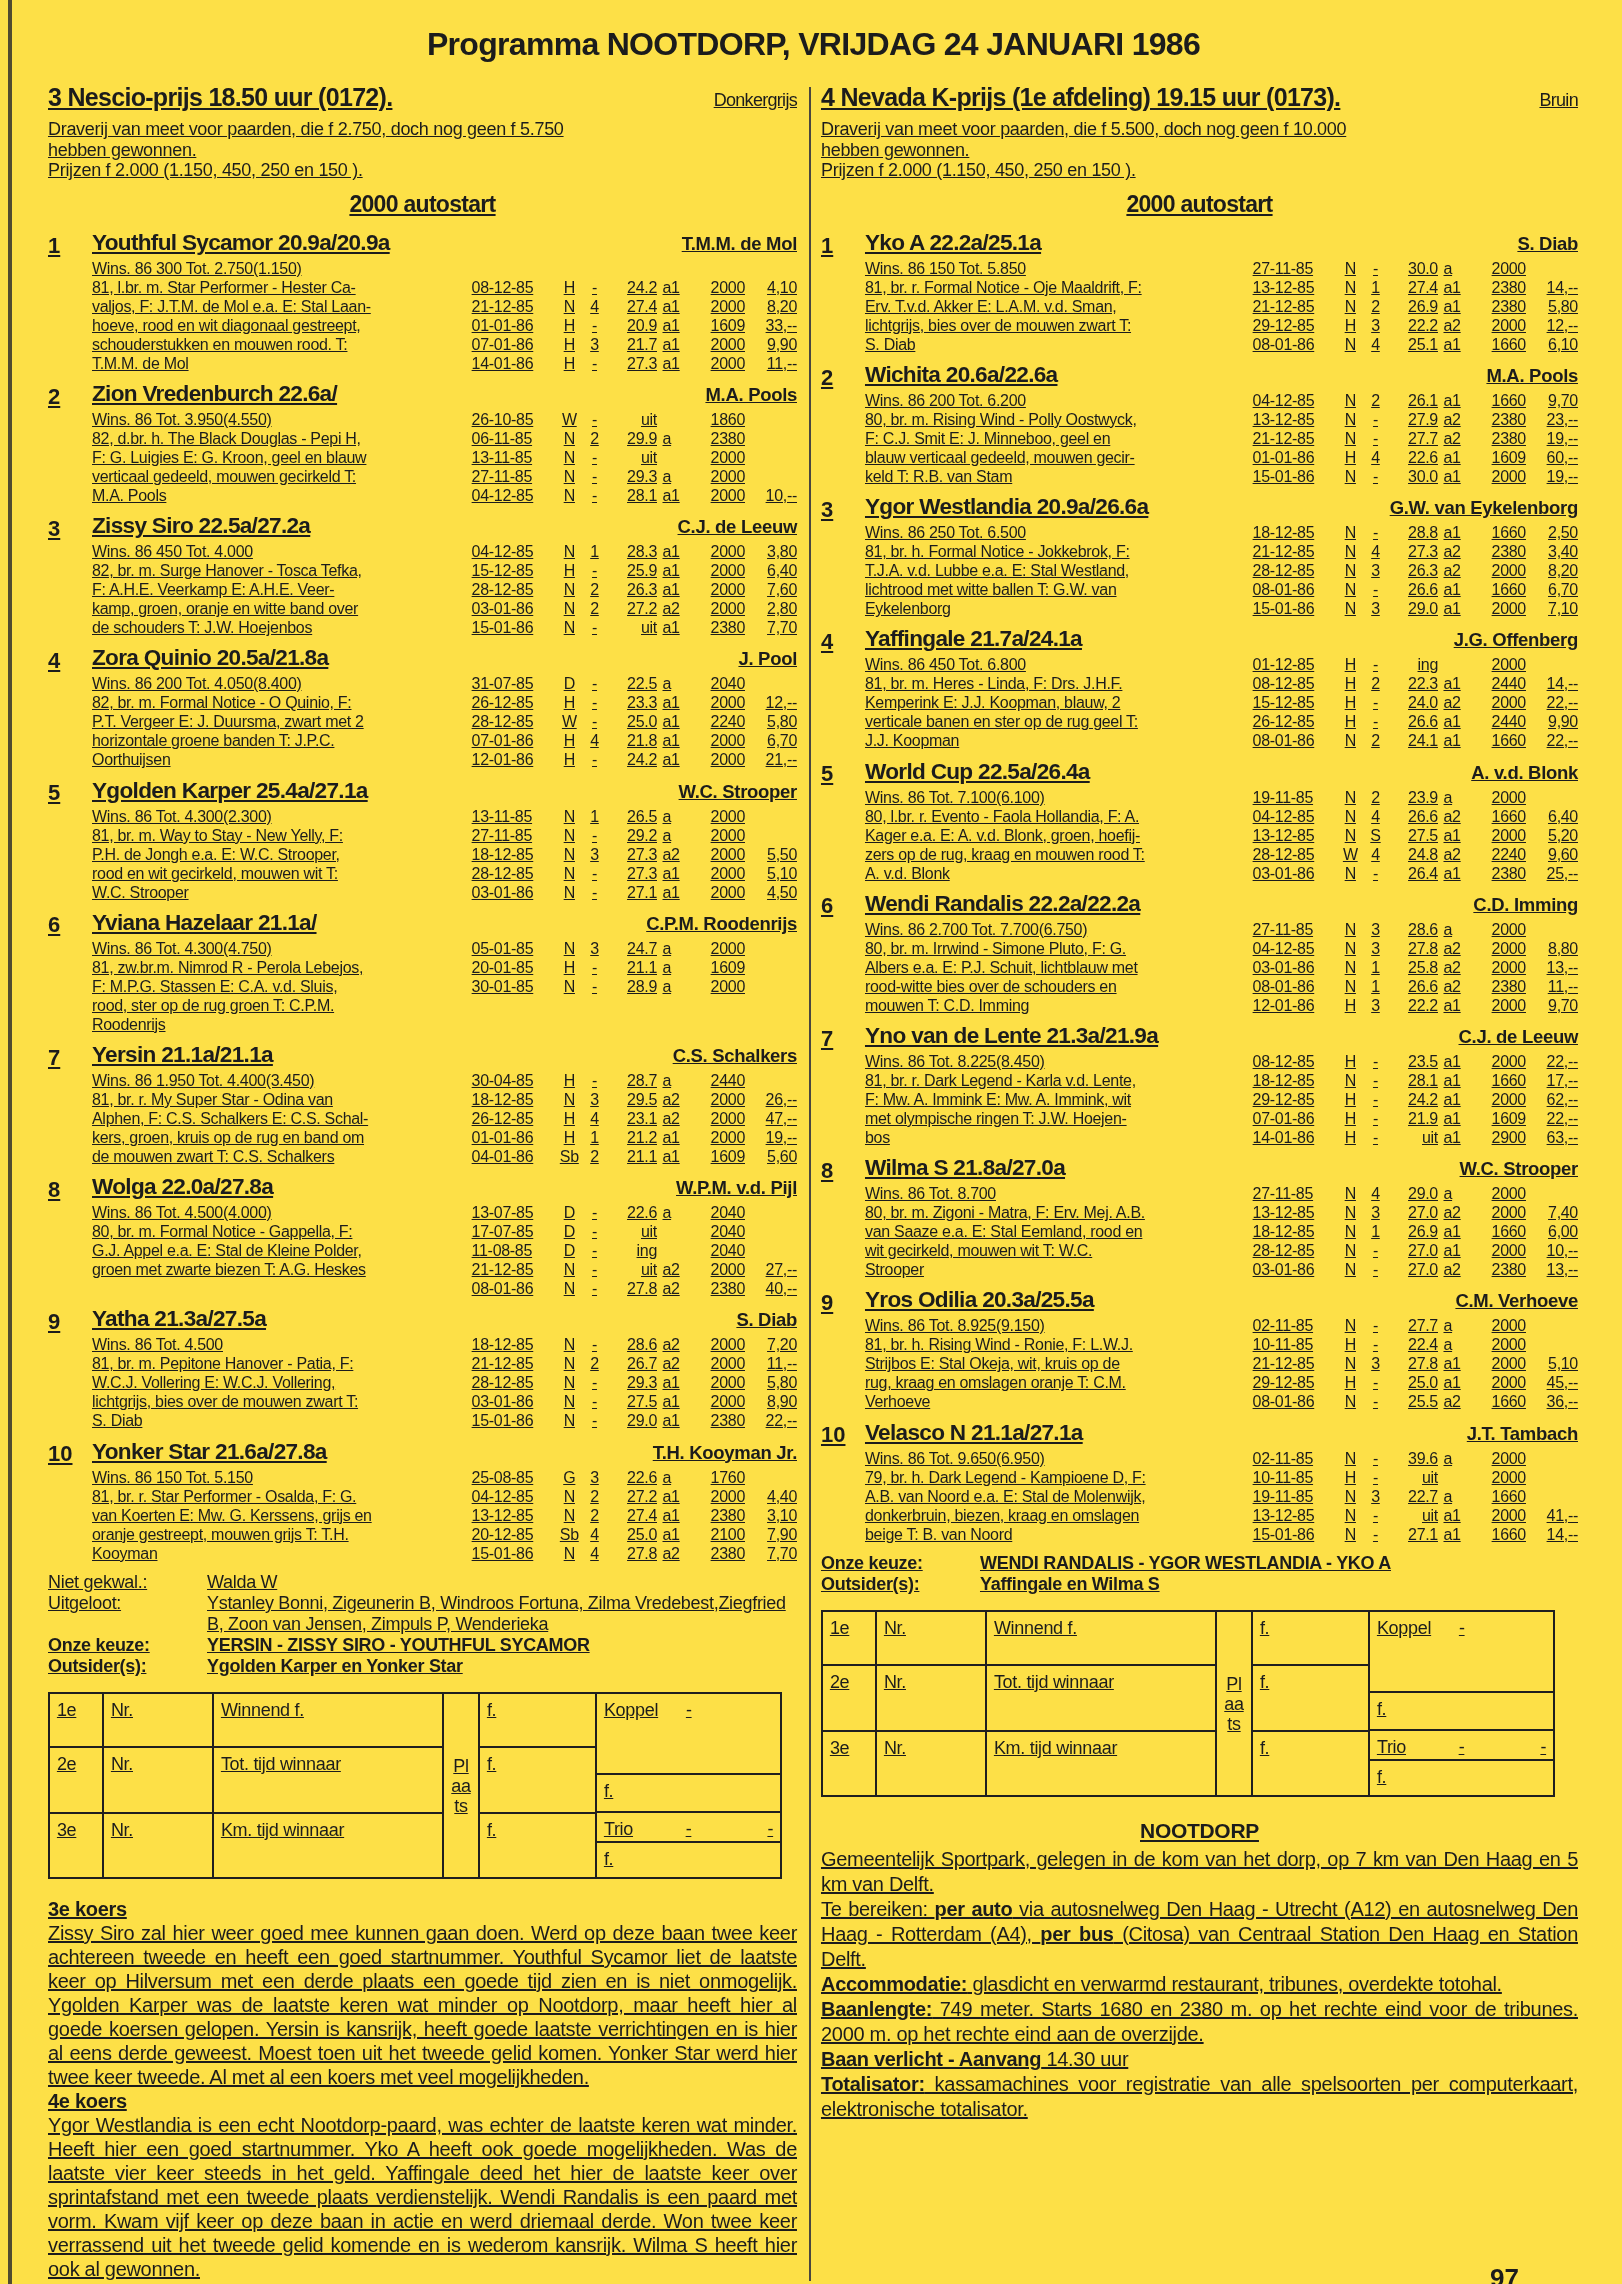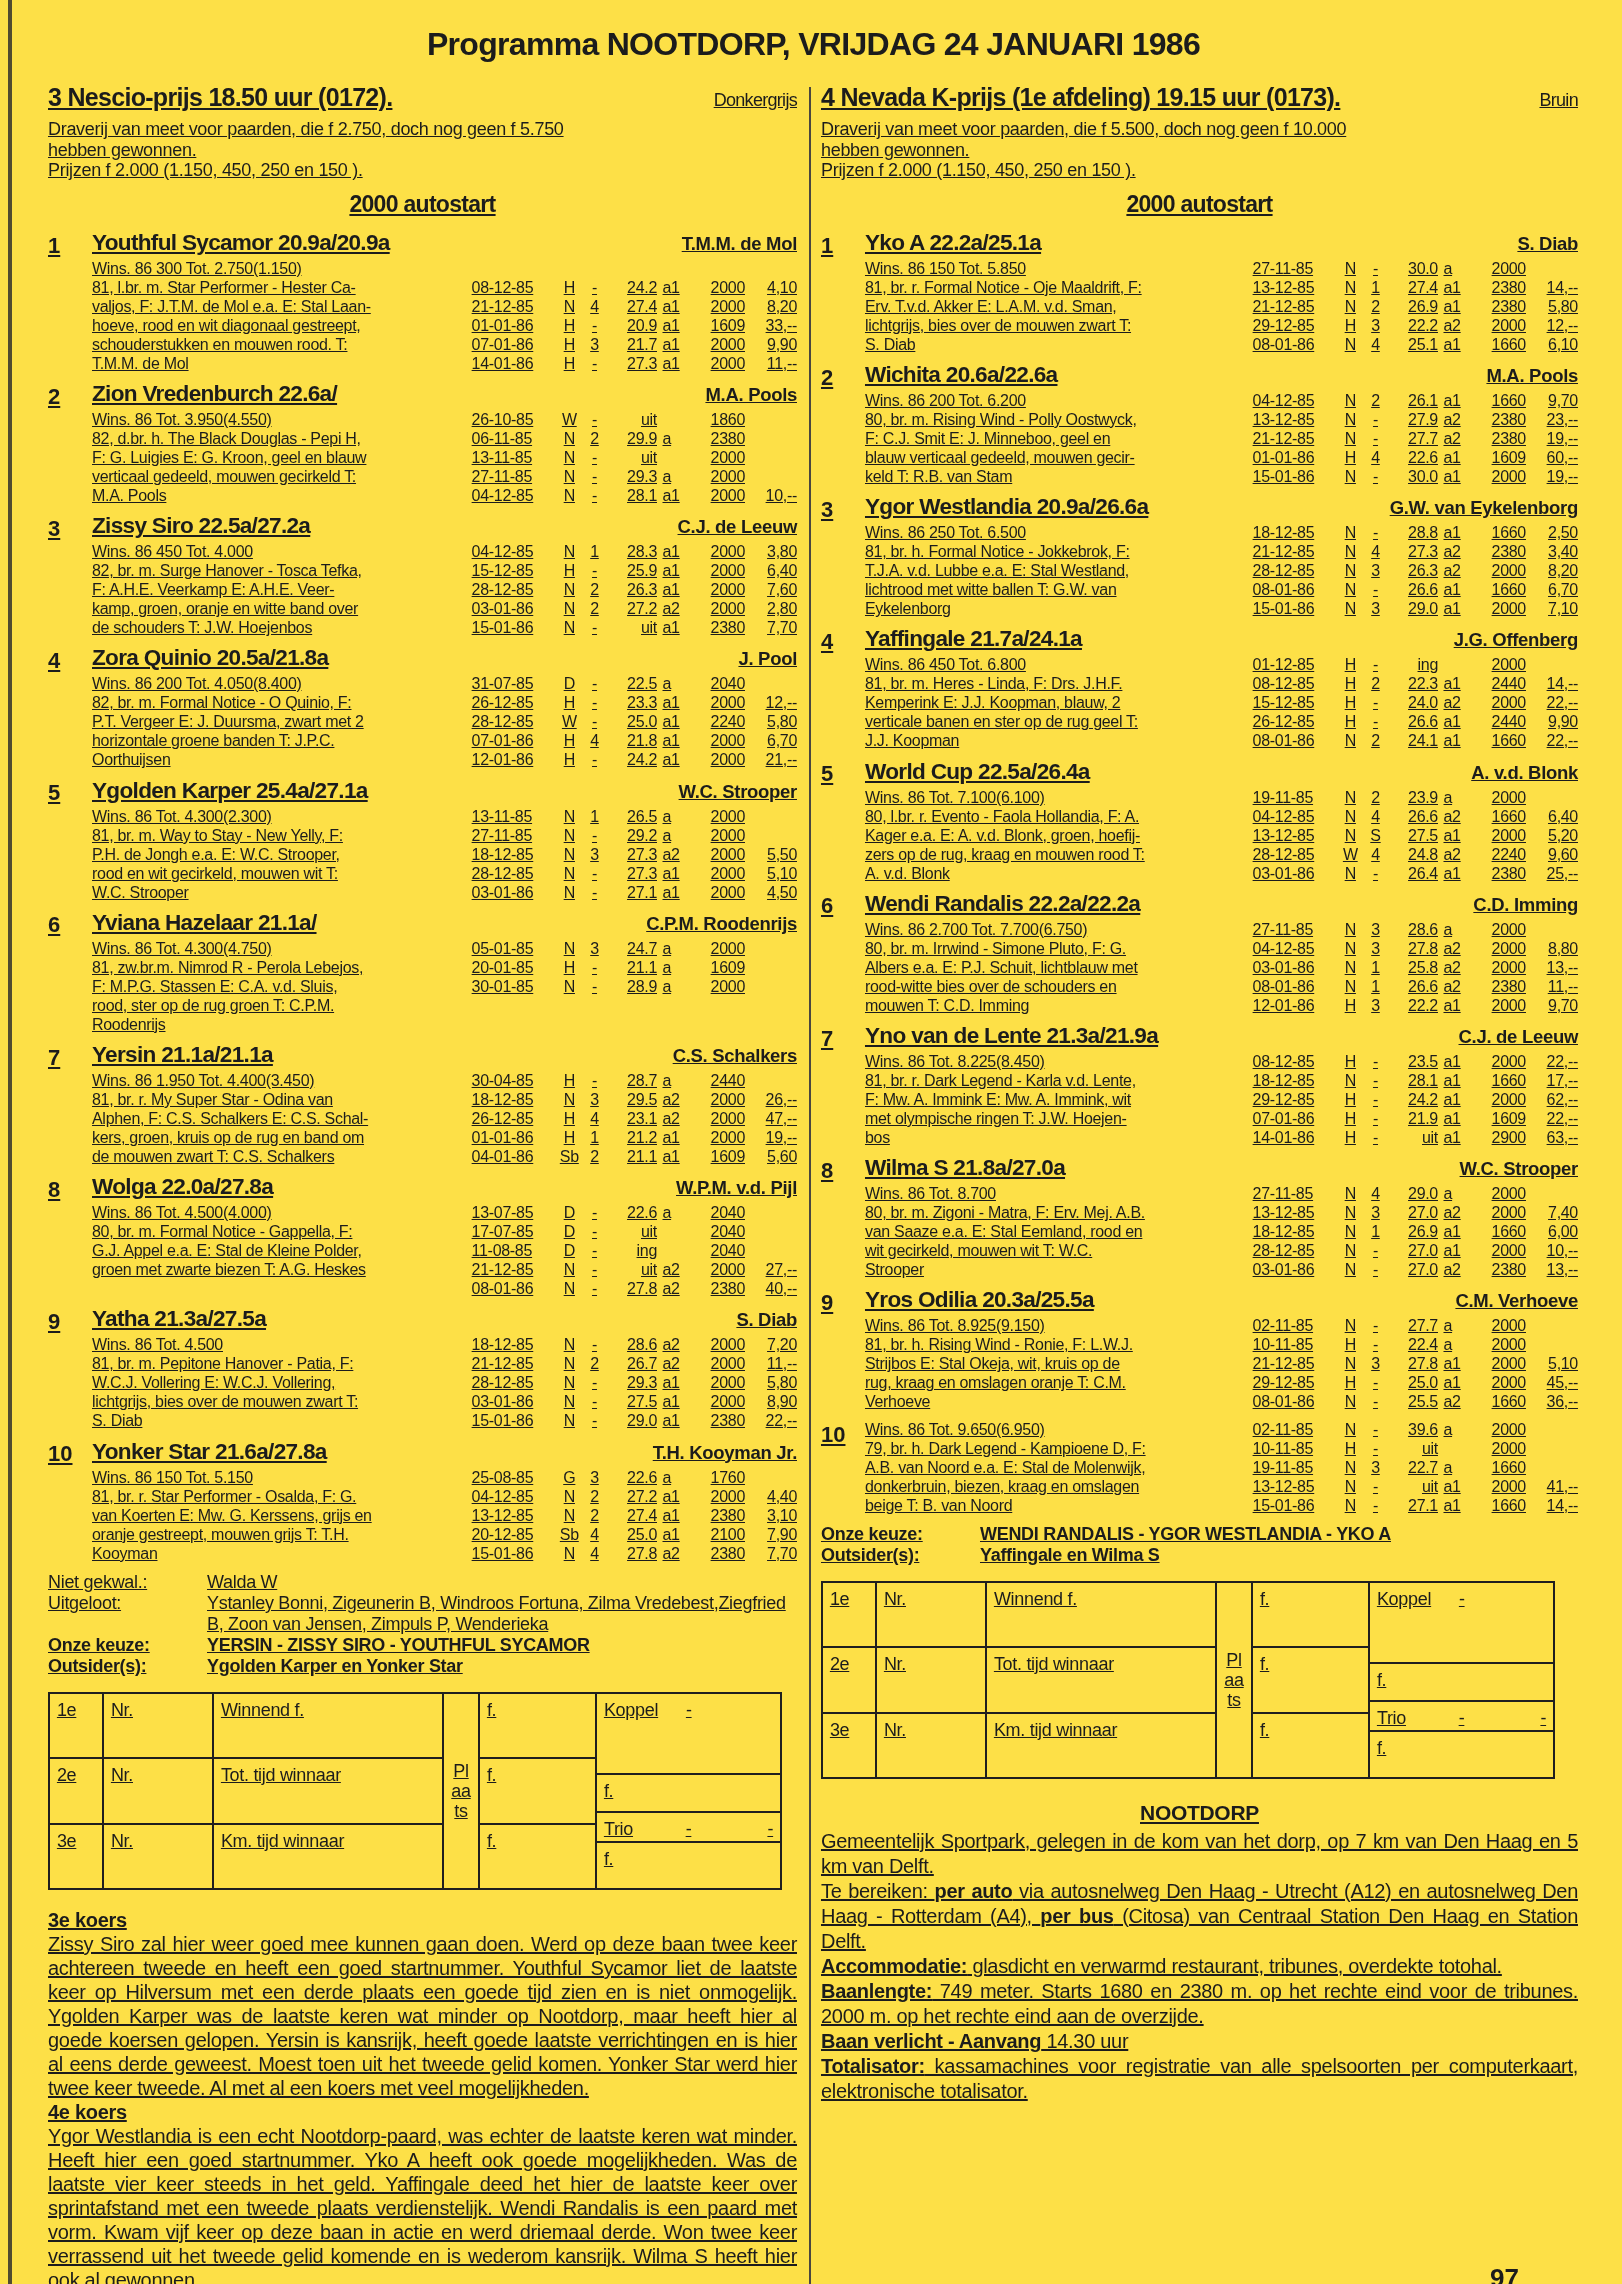--- a/index.html
+++ b/index.html
@@ -41,21 +41,21 @@
   .f-label{width:159px;flex:none;}
   .f-bold{font-weight:700;}
   .bet{display:flex;border:2.7px solid #1f1f1f;margin-top:15px;width:734px;box-sizing:border-box;font-size:18px;letter-spacing:-0.3px;}
   .bet .cell{box-sizing:border-box;padding:5.5px 6.9px;}
   .bc1{width:52px;flex:none;border-right:2.1px solid #1f1f1f;display:flex;flex-direction:column;}
   .bc2{width:108px;flex:none;border-right:2.1px solid #1f1f1f;display:flex;flex-direction:column;}
   .bc3{width:228px;flex:none;border-right:2.1px solid #1f1f1f;display:flex;flex-direction:column;}
   .bc4{width:34px;flex:none;border-right:2.1px solid #1f1f1f;display:flex;align-items:center;justify-content:center;}
   .bc5{width:115px;flex:none;border-right:2.1px solid #1f1f1f;display:flex;flex-direction:column;}
   .bc6{flex:1;display:flex;flex-direction:column;}
-  .br1{height:65px;flex:none;}
+  .br1{height:54px;flex:none;}
   .br2{height:66px;flex:none;}
   .br3{height:63px;flex:none;}
   .bb{border-bottom:2.1px solid #1f1f1f;}
   .plaats-vert{width:20.6px;word-break:break-all;line-height:20px;text-align:center;font-size:18px;}
   .k-row{display:flex;}
   .k-sp{flex:1;max-width:82px;}
   .bet-h1{height:81px;flex:none;}
   .bet-h2{height:38px;flex:none;}
   .bet-h3{height:30px;flex:none;}
   .bet-h4{height:26px;flex:none;}
@@ -1298,20 +1298,24 @@
                 <span class="tm">25.5</span>
                 <span class="cd">a2</span>
                 <span class="ds">1660</span>
                 <span class="od">36,--</span>
               </div>
             </div>
           </div>
           <div class="entry">
             <div class="num">10</div>
             <div class="ebody">
+              <div class="name-row">
+                <span class="hname">Velasco N 21.1a/27.1a</span>
+                <span class="driver">J.T. Tambach</span>
+              </div>
               <div class="erow">
                 <span class="lt">Wins. 86 Tot. 9.650(6.950)</span>
                 <span class="d">02-11-85</span>
                 <span class="b">N</span>
                 <span class="pl">-</span>
                 <span class="tm">39.6</span>
                 <span class="cd">a</span>
                 <span class="ds">2000</span>
                 <span class="od"></span>
               </div>

